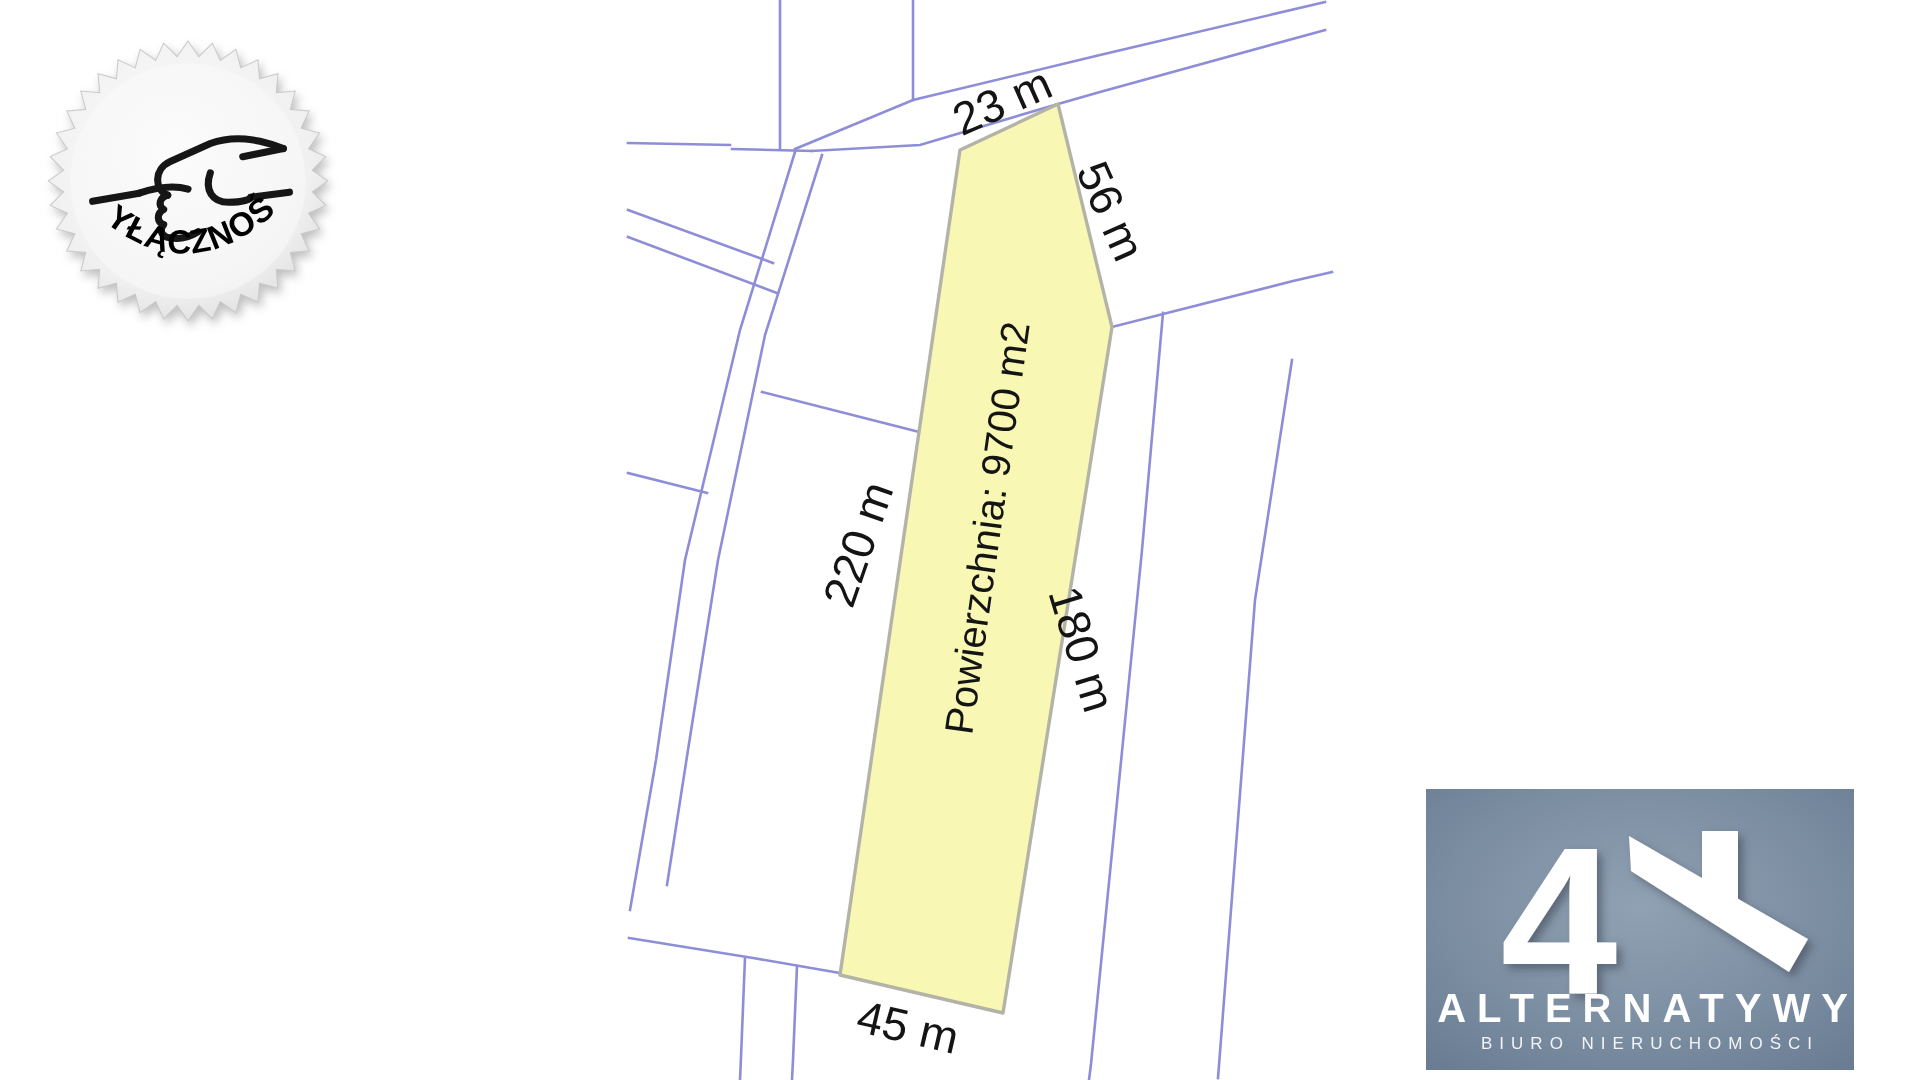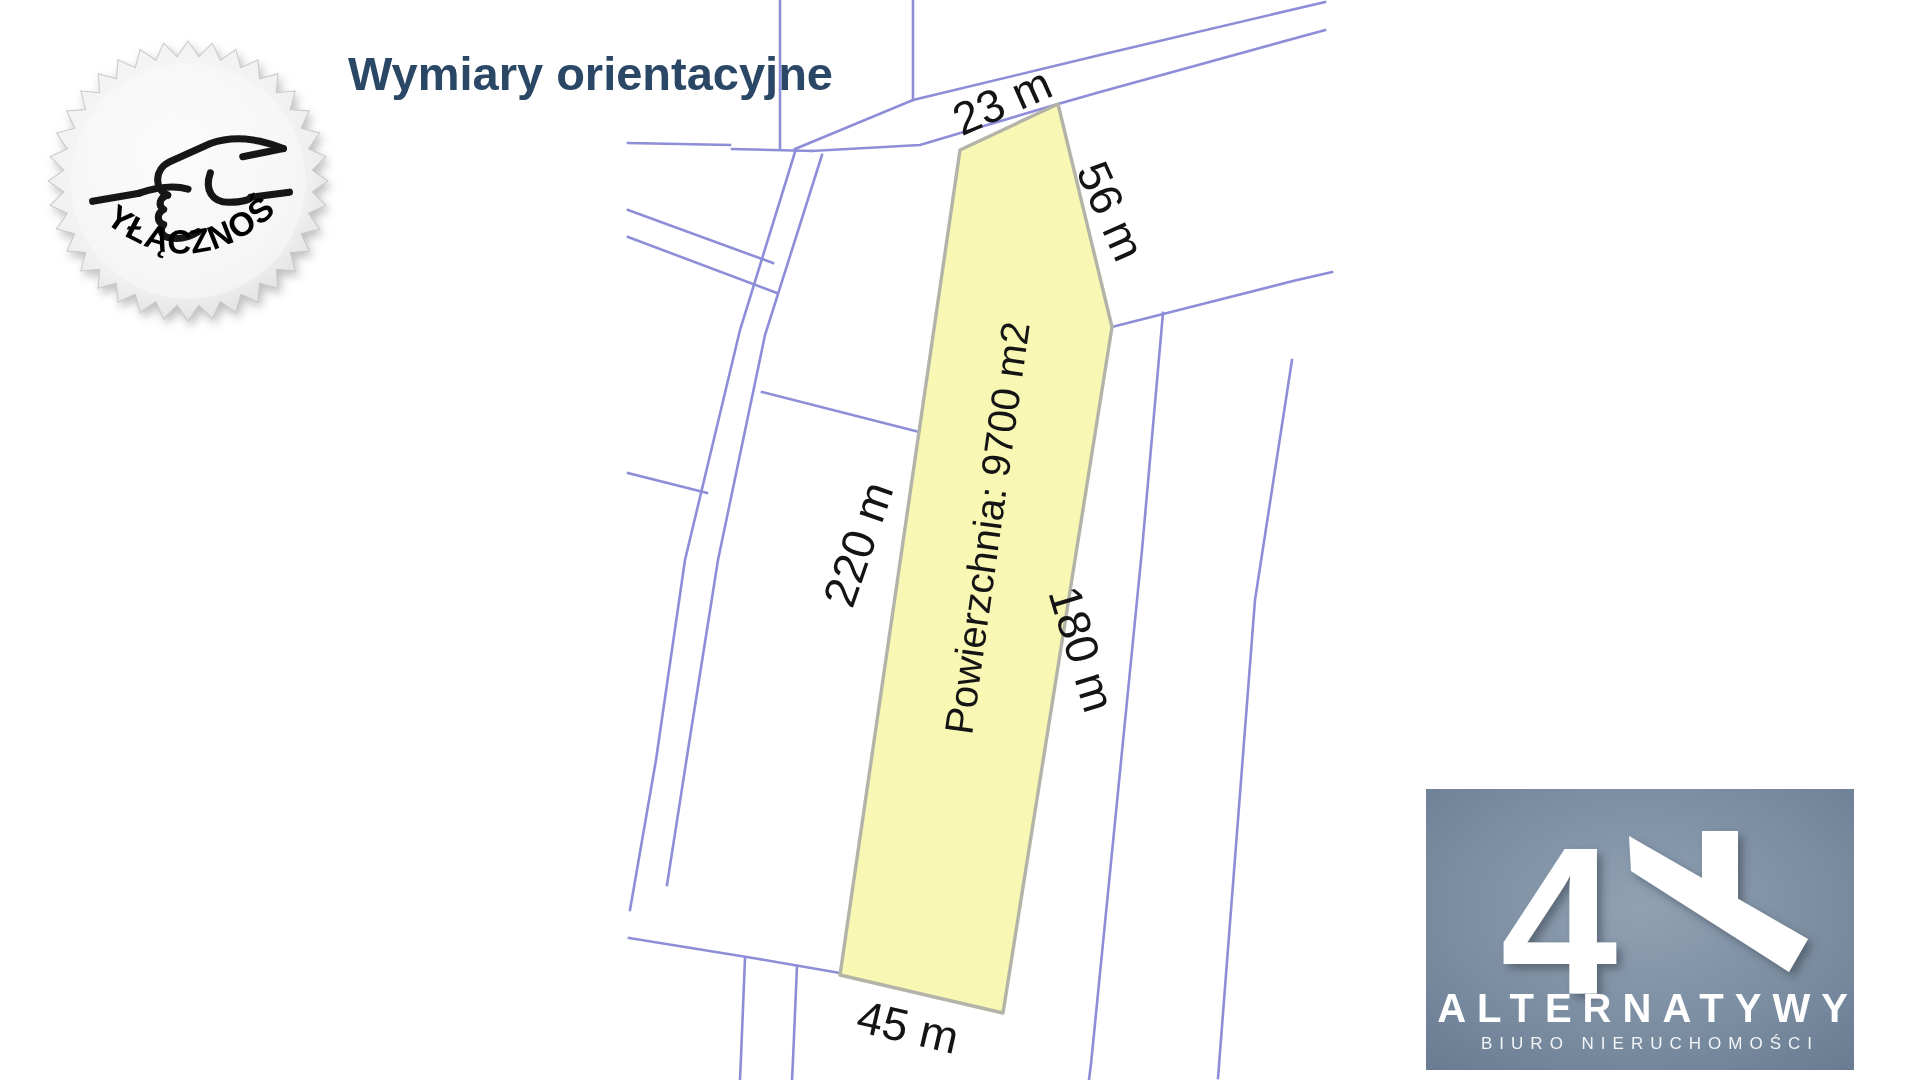--- a/index.html
+++ b/index.html
@@ -45,21 +45,20 @@
       <path d="M118 152 C110 154 108 162 114 166 C107 170 107 178 114 181 C109 186 112 193 120 194 C130 196 140 193 148 188"></path>
       <path d="M160 130 C154 147 162 159 178 159 C192 159 200 156 200 154"></path>
     </g>
 
     <path id="badge-text-arc" d="M46 170 Q138 252 230 164" fill="none" stroke="none"></path>
     <text font-size="33" font-weight="bold" letter-spacing="1">
       <textPath href="#badge-text-arc" startOffset="50%" text-anchor="middle">WYŁĄCZNOŚĆ</textPath>
     </text>
   </svg>
 
-  <div class="page-title">Wymiary orientacyjne</div>
 
   <svg class="map" viewBox="540 0 800 1080">
 
     <g fill="none" stroke="#8d8dd8" stroke-width="2.6" stroke-linecap="square">
       <path d="M628 143 L730 145"></path>
       <path d="M732 149 L812 151"></path>
       <path d="M780 0 L780 148"></path>
       <path d="M913 0 L913 100"></path>
       <path d="M795 149 L913 100 L1100 55 L1325 2"></path>
       <path d="M812 151 L920 145 L1058 104 L1100 92 L1325 30"></path>

